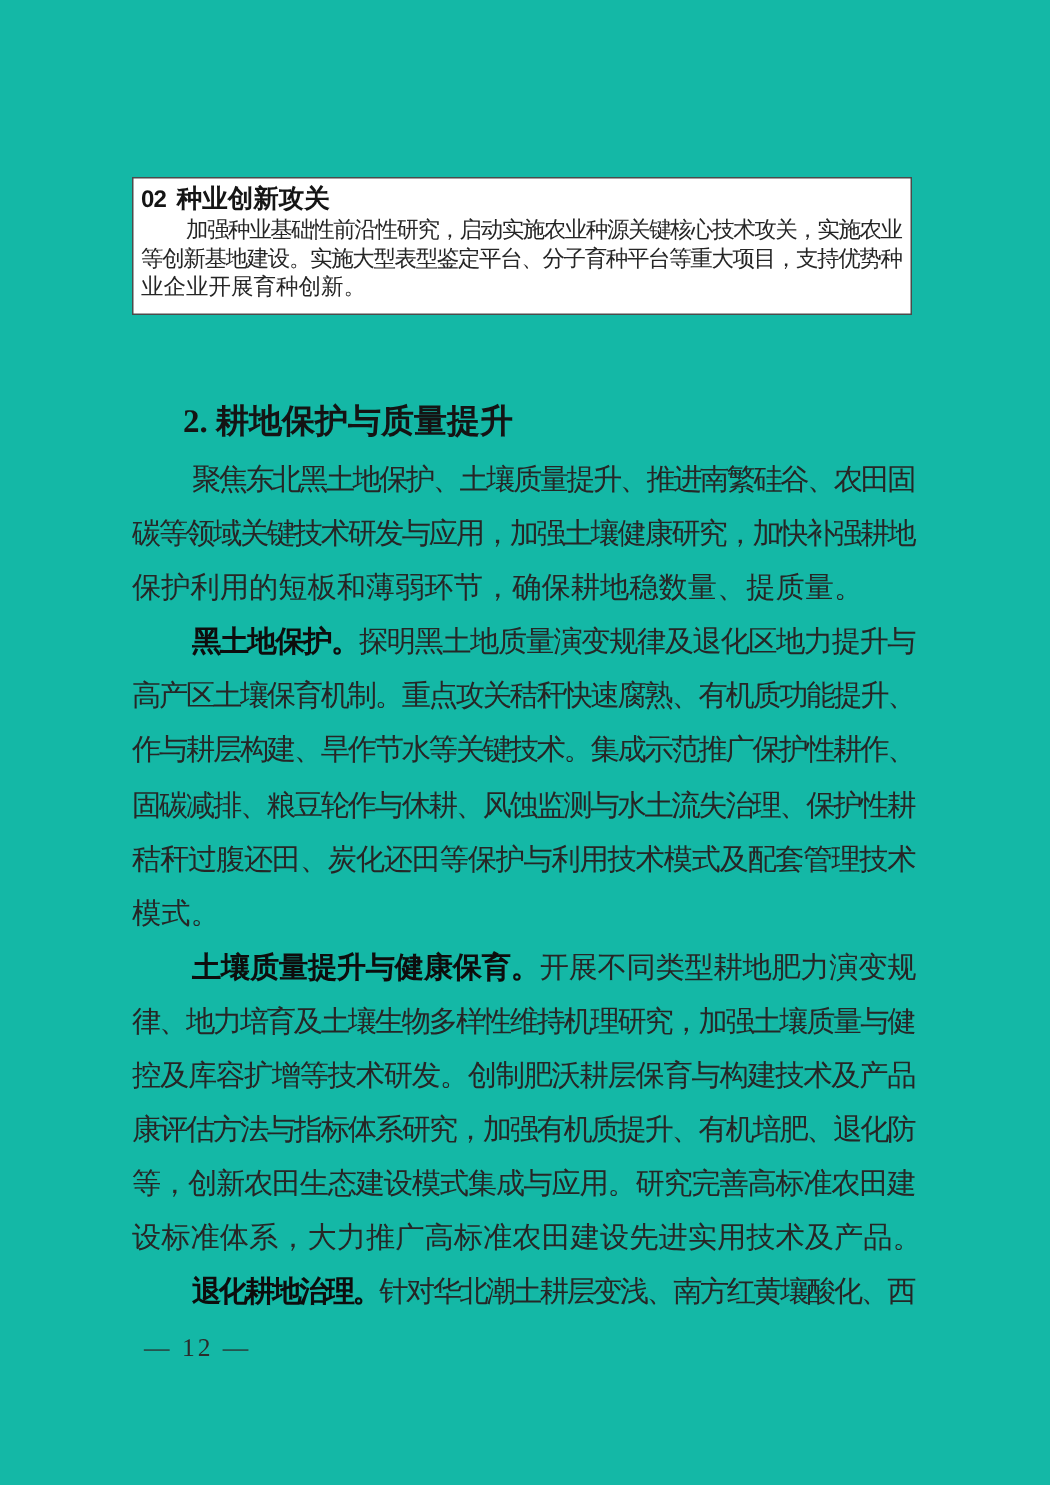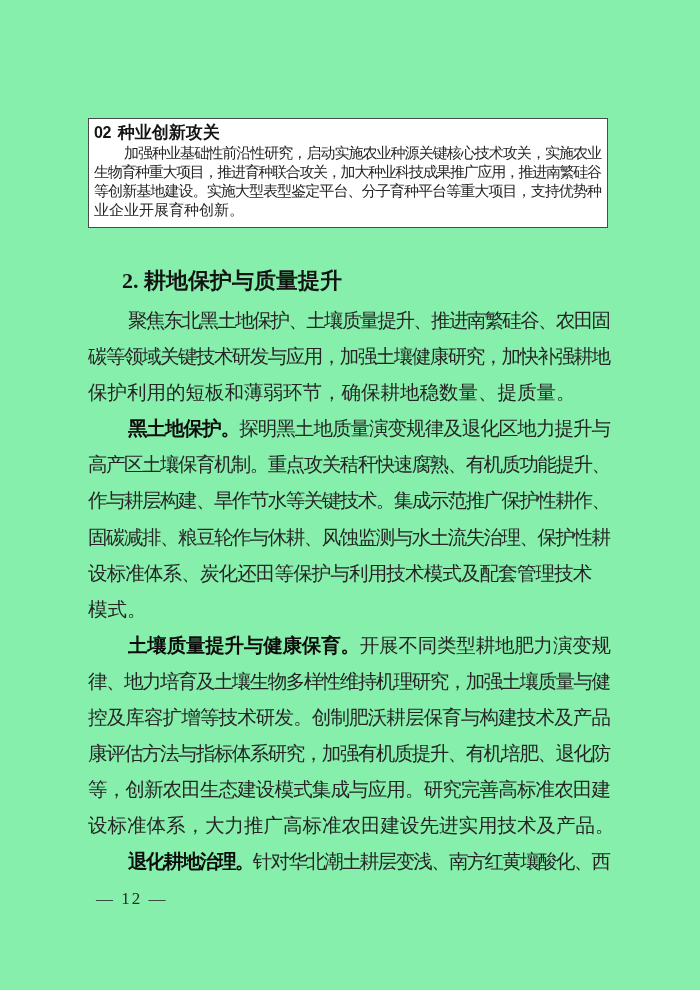--- a/index.html
+++ b/index.html
@@ -1,20 +1,20 @@
 <!DOCTYPE html>
 <html><head>
 <meta charset="utf-8">
 <style>
   html, body { margin: 0; padding: 0; background: #ffffff; }
   .page {
     position: relative;
     width: 700px;
     height: 990px;
-    background: #86efac;
+    background: #14b8a6;
     color: #262626;
     font-family: "Liberation Serif", "DejaVu Serif", serif;
     overflow: hidden;
   }
 
   
   .callout {
     position: absolute;
     left: 88px;
     top: 118px;
@@ -82,40 +82,39 @@
 <body>
 
 <div class="page">
 
   <div class="callout">
     <div class="callout-title">
       <span class="num">02</span><span>种业创新攻关</span>
     </div>
     <div class="callout-body">
         <div class="tline first"><span class="ltext" style="letter-spacing: -0.969697px; margin-right: 0.969697px;">加强种业基础性前沿性研究，启动实施农业种源关键核心技术攻关，实施农业</span></div>
-        <div class="tline"><span class="ltext" style="letter-spacing: -1.30556px; margin-right: 1.30556px;">生物育种重大项目，推进育种联合攻关，加大种业科技成果推广应用，推进南繁硅谷</span></div>
         <div class="tline"><span class="ltext" style="letter-spacing: -0.914286px; margin-right: 0.914286px;">等创新基地建设。实施大型表型鉴定平台、分子育种平台等重大项目，支持优势种</span></div>
         <div class="tline end"><span class="ltext">业企业开展育种创新。</span></div>
       </div>
   </div>
 
   <div class="content">
     <h2 class="heading">2. 耕地保护与质量提升</h2>
     <div class="paragraphs" id="paragraphs">
         <div class="para">
           <div class="tline first"><span class="ltext" style="letter-spacing: -1.67308px; margin-right: 1.67308px;">聚焦东北黑土地保护、土壤质量提升、推进南繁硅谷、农田固</span></div>
           <div class="tline"><span class="ltext" style="letter-spacing: -1.51786px; margin-right: 1.51786px;">碳等领域关键技术研发与应用，加强土壤健康研究，加快补强耕地</span></div>
           <div class="tline end"><span class="ltext">保护利用的短板和薄弱环节，确保耕地稳数量、提质量。</span></div>
         </div>
         <div class="para">
           <div class="tline first"><span class="ltext" style="letter-spacing: -0.96px; margin-right: 0.96px;"><b>黑土地保护。</b>探明黑土地质量演变规律及退化区地力提升与</span></div>
           <div class="tline"><span class="ltext" style="letter-spacing: -1.51786px; margin-right: 1.51786px;">高产区土壤保育机制。重点攻关秸秆快速腐熟、有机质功能提升、</span></div>
           <div class="tline"><span class="ltext" style="letter-spacing: -1.51786px; margin-right: 1.51786px;">作与耕层构建、旱作节水等关键技术。集成示范推广保护性耕作、</span></div>
           <div class="tline"><span class="ltext" style="letter-spacing: -1.51786px; margin-right: 1.51786px;">固碳减排、粮豆轮作与休耕、风蚀监测与水土流失治理、保护性耕</span></div>
-          <div class="tline"><span class="ltext" style="letter-spacing: -0.851852px; margin-right: 0.851852px;">设标准体系、炭化还田等保护与利用技术模式及配套管理技术</span></div>
+          <div class="tline"><span class="ltext" style="letter-spacing: -0.851852px; margin-right: 0.851852px;">秸秆过腹还田、炭化还田等保护与利用技术模式及配套管理技术</span></div>
           <div class="tline end"><span class="ltext">模式。</span></div>
         </div>
         <div class="para">
           <div class="tline first"><span class="ltext" style="letter-spacing: -0.1875px; margin-right: 0.1875px;"><b>土壤质量提升与健康保育。</b>开展不同类型耕地肥力演变规</span></div>
           <div class="tline"><span class="ltext" style="letter-spacing: -1.51786px; margin-right: 1.51786px;">律、地力培育及土壤生物多样性维持机理研究，加强土壤质量与健</span></div>
           <div class="tline"><span class="ltext" style="letter-spacing: -0.851852px; margin-right: 0.851852px;">控及库容扩增等技术研发。创制肥沃耕层保育与构建技术及产品</span></div>
           <div class="tline"><span class="ltext" style="letter-spacing: -1.51786px; margin-right: 1.51786px;">康评估方法与指标体系研究，加强有机质提升、有机培肥、退化防</span></div>
           <div class="tline"><span class="ltext" style="letter-spacing: -0.851852px; margin-right: 0.851852px;">等，创新农田生态建设模式集成与应用。研究完善高标准农田建</span></div>
           <div class="tline end"><span class="ltext">设标准体系，大力推广高标准农田建设先进实用技术及产品。</span></div>
         </div>

